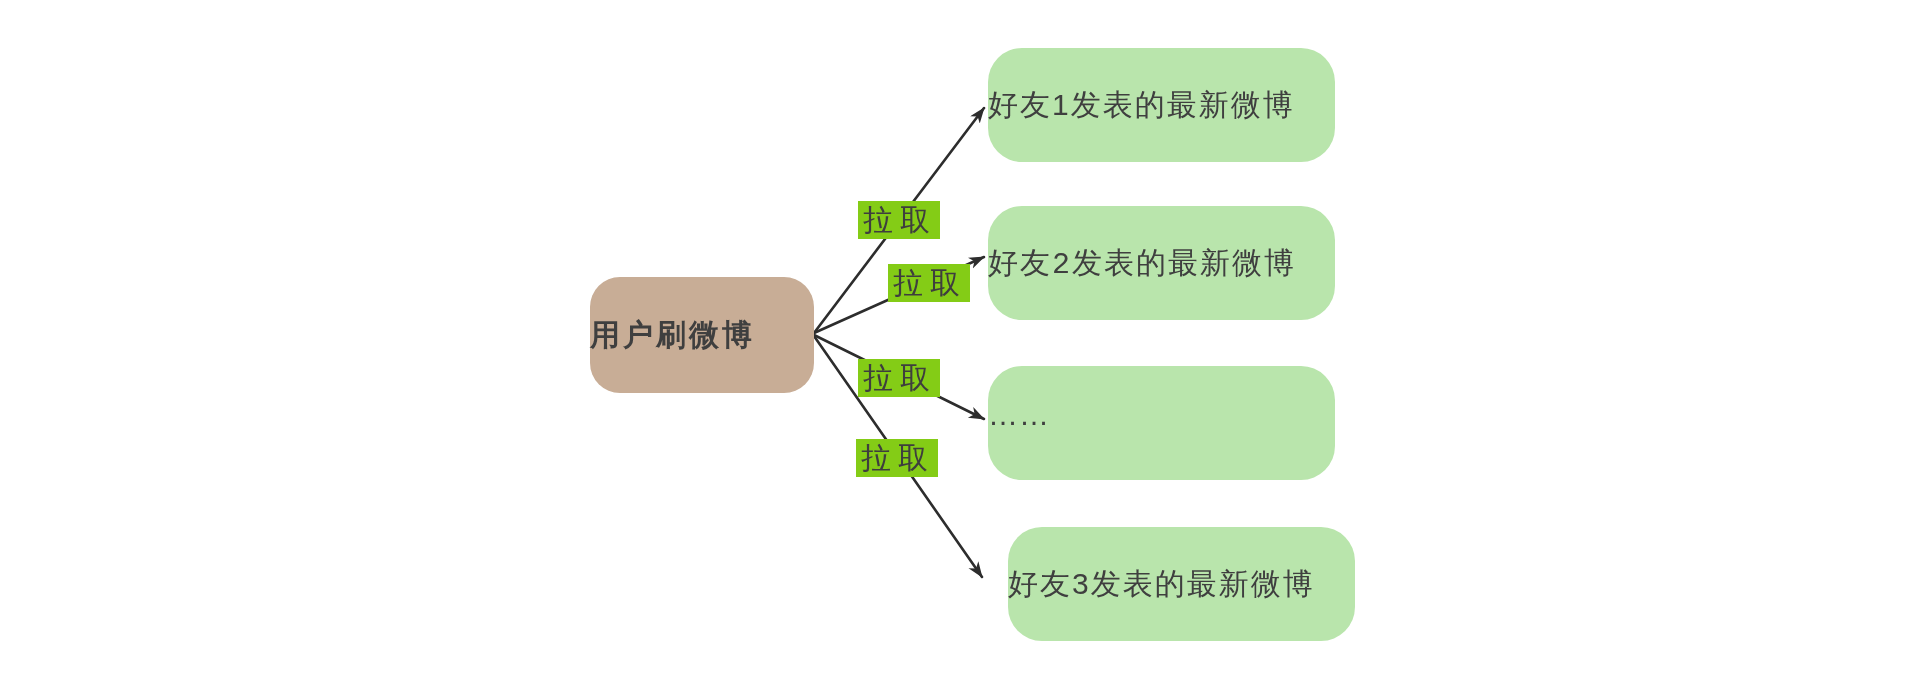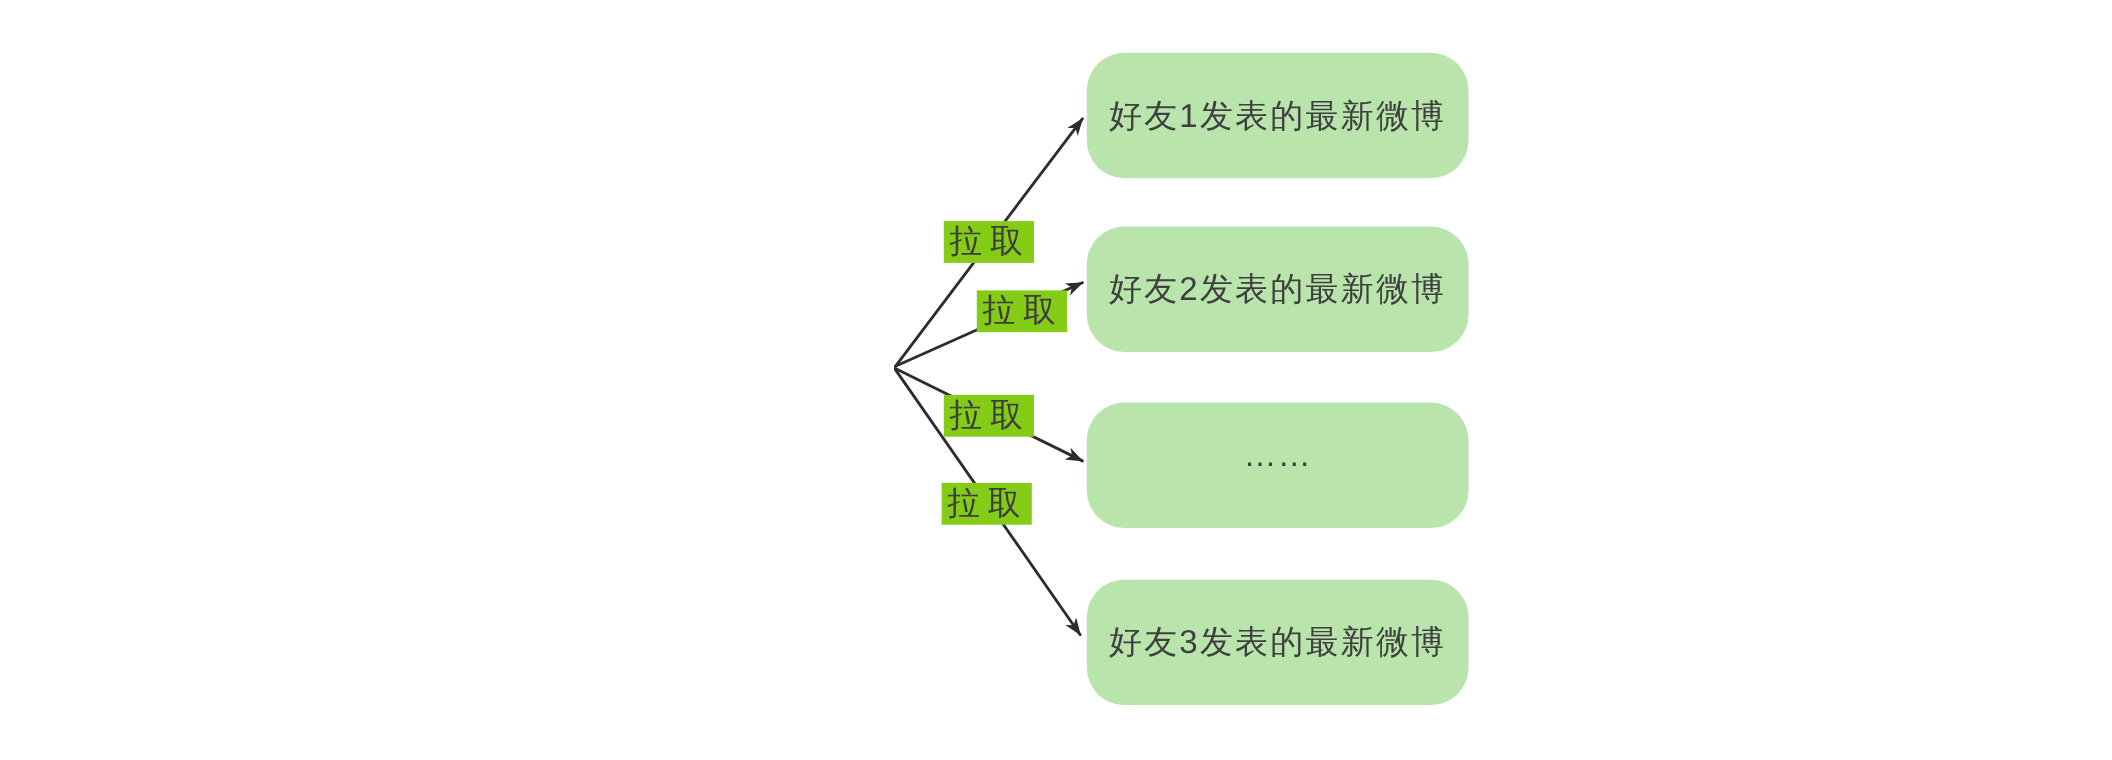--- a/index.html
+++ b/index.html
@@ -18,21 +18,21 @@
   .arrow-layer {
     position: absolute;
     left: 0; top: 0;
     width: 1920px; height: 691px;
     z-index: 1;
   }
   .node {
     position: absolute;
     display: flex;
     align-items: center;
-    justify-content: center;
+    justify-content: flex-start;
     box-sizing: border-box;
     z-index: 2;
     color: #3f3f3f;
   }
   .node-source {
     left: 590px; top: 277px;
     width: 224px; height: 116px;
     background: #c8ad96;
     border-radius: 30px;
     font-size: 30px;
@@ -41,23 +41,23 @@
   }
   .node-target {
     left: 988px;
     width: 347px; height: 114px;
     background: #b9e5ac;
     border-radius: 34px;
     font-size: 30px;
     letter-spacing: 2px;
   }
   .node-target.t1 { top: 48px; }
-  .node-target.t2 { top: 206px; }
+  .node-target.t2 { top: 206px; font-family: Liberation Mono, monospace; }
   .node-target.t3 { top: 366px; }
-  .node-target.t4 { top: 527px; }
+  .node-target.t4 { top: 527px; margin-left: 20px; }
   .node-target.ellipsis span {
     transform: translateY(-25%);
     letter-spacing: 1px;
   }
   .edge-label {
     position: absolute;
     z-index: 3;
     background: #84cc16;
     color: #3e3e3e;
     font-size: 30px;
@@ -96,20 +96,23 @@
       <marker id="ah" markerUnits="userSpaceOnUse" markerWidth="18" markerHeight="14" refX="15" refY="6" orient="auto">
         <path d="M0,0 L16,6 L0,12 L4.5,6 Z" fill="#2d2d2d"></path>
       </marker>
     </defs>
     <line x1="814" y1="333" x2="984" y2="108" stroke="#2d2d2d" stroke-width="2.6" stroke-linecap="round" marker-end="url(#ah)"></line>
     <line x1="814" y1="333" x2="984" y2="257" stroke="#2d2d2d" stroke-width="2.6" stroke-linecap="round" marker-end="url(#ah)"></line>
     <line x1="814" y1="335" x2="984" y2="419" stroke="#2d2d2d" stroke-width="2.6" stroke-linecap="round" marker-end="url(#ah)"></line>
     <line x1="814" y1="336" x2="982" y2="577" stroke="#2d2d2d" stroke-width="2.6" stroke-linecap="round" marker-end="url(#ah)"></line>
   </svg>
 
+  <div class="node node-source">
+    <span>用户刷微博</span>
+  </div>
 
   <div class="edge-label e1">拉取</div>
   <div class="edge-label e2">拉取</div>
   <div class="edge-label e3">拉取</div>
   <div class="edge-label e4">拉取</div>
 
   <div class="node node-target t1">
     <span>好友1发表的最新微博</span>
   </div>
   <div class="node node-target t2">

